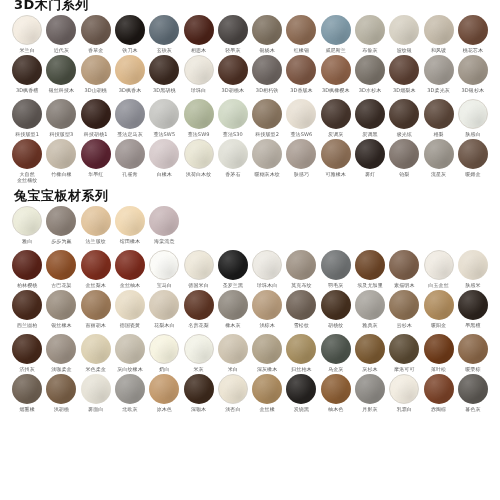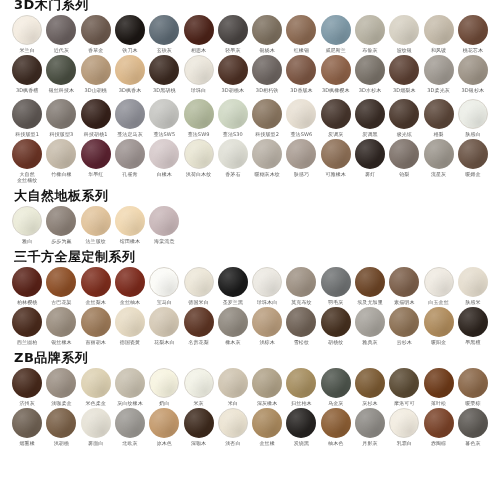--- a/index.html
+++ b/index.html
@@ -429,21 +429,21 @@
         <div class="cell">
           <div class="dot-wrap">
             <span class="dot" style="background: rgb(106, 83, 68);"></span>
           </div>
           <div class="label">暖媚金</div>
         </div>
       </div>
     </div>
     <div class="spacer-sm"></div>
     <div class="section sec-3">
-      <div class="section-header">大自然地板系列</div>
+      <div class="section-header">兔宝宝板材系列</div>
       <div class="grid row">
         <div class="cell">
           <div class="dot-wrap">
             <span class="dot outline" style="background: rgb(235, 235, 216);"></span>
           </div>
           <div class="label">雅白</div>
         </div>
         <div class="cell">
           <div class="dot-wrap">
             <span class="dot" style="background: rgb(140, 128, 119);"></span>
@@ -465,21 +465,20 @@
         <div class="cell">
           <div class="dot-wrap">
             <span class="dot" style="background: rgb(201, 183, 185);"></span>
           </div>
           <div class="label">海棠流意</div>
         </div>
       </div>
     </div>
     <div class="spacer-sm"></div>
     <div class="section sec-4">
-      <div class="section-header">三千方全屋定制系列</div>
       <div class="grid row">
         <div class="cell">
           <div class="dot-wrap">
             <span class="dot" style="background: rgb(90, 34, 24);"></span>
           </div>
           <div class="label">柏林樱桃</div>
         </div>
         <div class="cell">
           <div class="dot-wrap">
             <span class="dot" style="background: rgb(142, 79, 38);"></span>
@@ -641,21 +640,20 @@
         <div class="cell">
           <div class="dot-wrap">
             <span class="dot" style="background: rgb(45, 36, 30);"></span>
           </div>
           <div class="label">墨黑檀</div>
         </div>
       </div>
     </div>
     <div class="spacer-sm"></div>
     <div class="section sec-5">
-      <div class="section-header">ZB品牌系列</div>
       <div class="grid row">
         <div class="cell">
           <div class="dot-wrap">
             <span class="dot" style="background: rgb(71, 41, 27);"></span>
           </div>
           <div class="label">济州灰</div>
         </div>
         <div class="cell">
           <div class="dot-wrap">
             <span class="dot" style="background: rgb(156, 144, 132);"></span>

